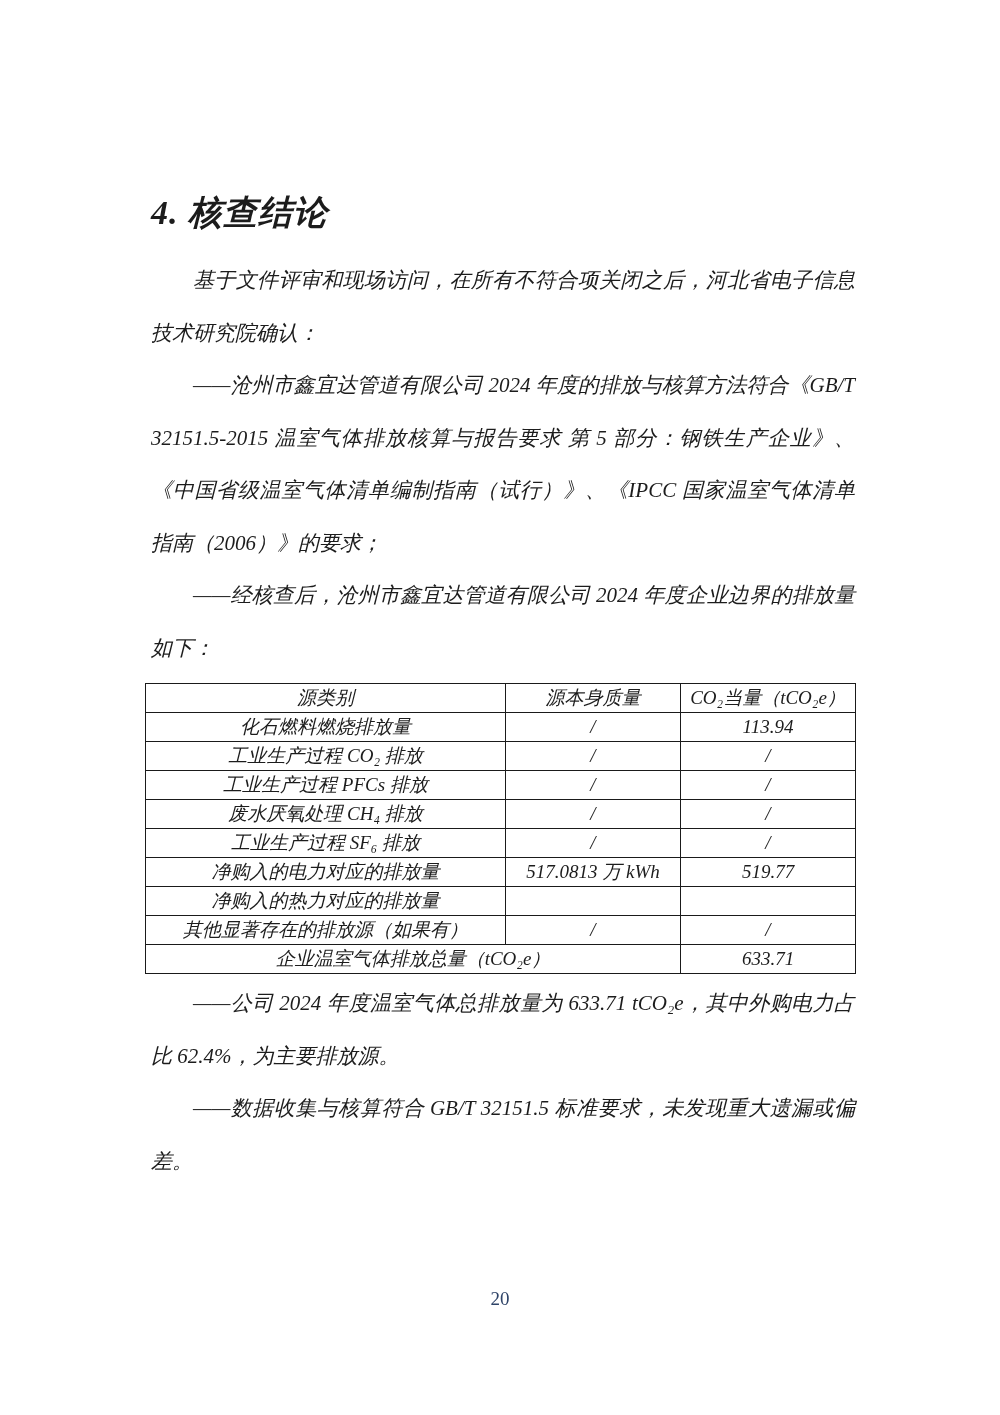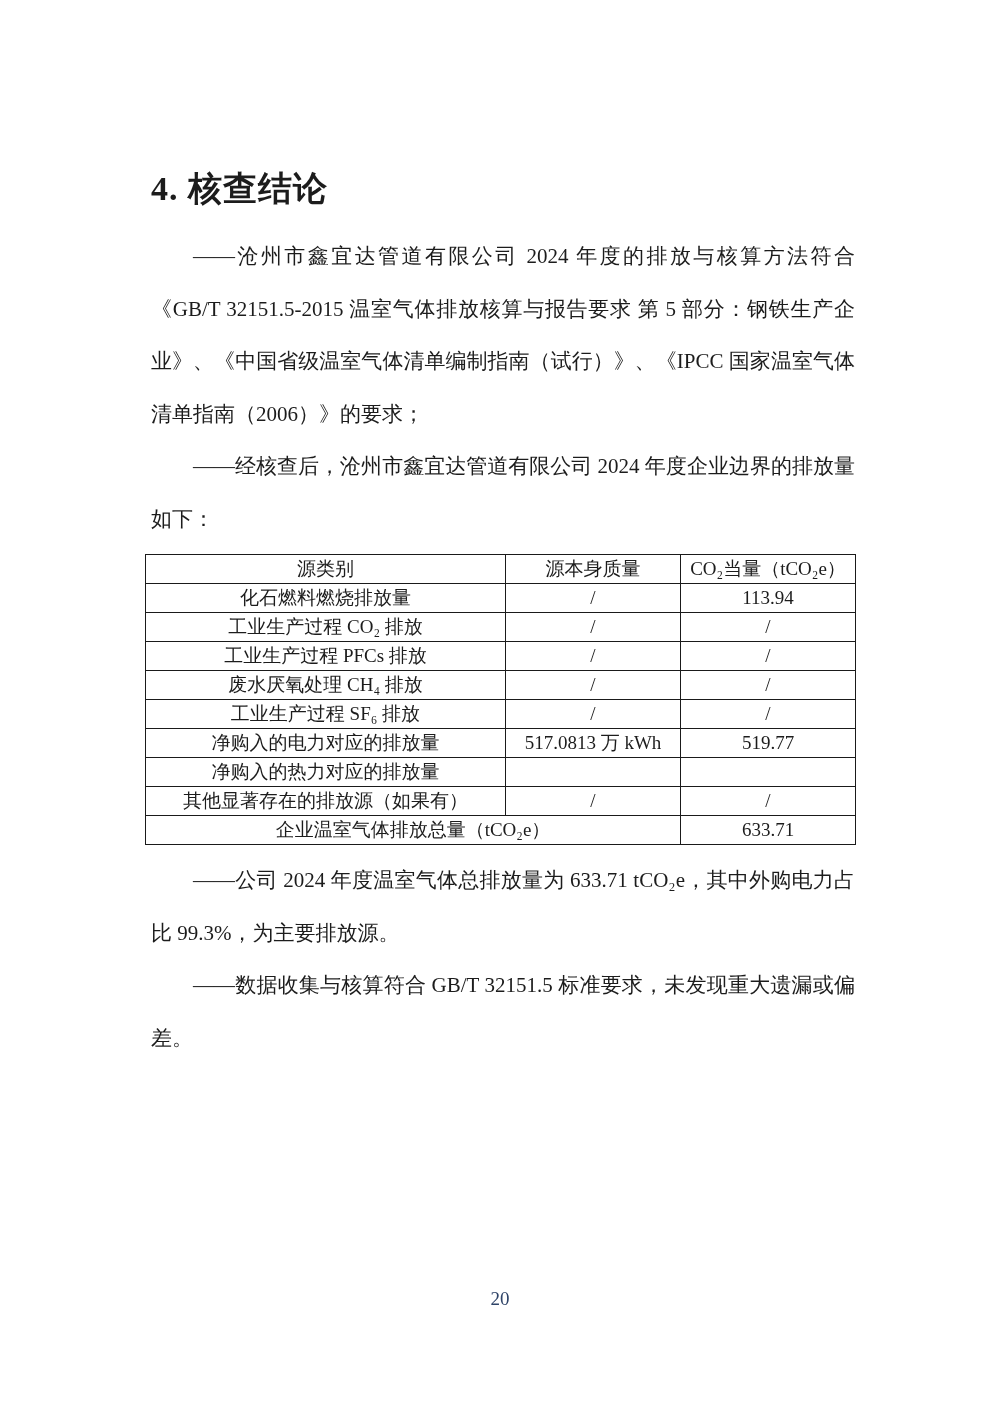--- a/index.html
+++ b/index.html
@@ -7,22 +7,23 @@
   body {
     width: 1000px;
     height: 1415px;
     position: relative;
     font-family: "Liberation Serif", "DejaVu Serif", serif;
     color: #1c1c1c;
   }
   .content {
     position: absolute;
     left: 145px;
-    top: 168px;
+    top: 192px;
     width: 710px;
+    font-style: italic;
   }
   .doc-title {
     font-size: 34px;
     font-weight: bold;
     letter-spacing: 1px;
     line-height: 42px;
     margin-bottom: 20px;
     padding-left: 6px;
   }
   .para {
@@ -31,21 +32,21 @@
     text-align: justify;
     text-justify: inter-character;
     text-indent: 2em;
     padding-left: 6px;
   }
   table.emissions {
     width: 710px;
     border-collapse: collapse;
     table-layout: fixed;
     margin-top: 9px;
-    margin-bottom: 9px;
+    margin-bottom: 3px;
   }
   table.emissions th,
   table.emissions td {
     border: 1.6px solid #1a1a1a;
     height: 29px;
     padding: 0 4px;
     text-align: center;
     vertical-align: middle;
     font-size: 19px;
     font-weight: normal;
@@ -68,20 +69,21 @@
     margin-top: 37px;
   }
 </style>
 </head>
 <body>
 
 <div class="content">
 
   <h1 class="doc-title">4. 核查结论</h1>
 
+  <p class="para">基于文件评审和现场访问，在所有不符合项关闭之后，河北省电子信息技术研究院确认：</p>
   <p class="para">——沧州市鑫宜达管道有限公司 2024 年度的排放与核算方法符合《GB/T 32151.5-2015 温室气体排放核算与报告要求 第 5 部分：钢铁生产企业》、《中国省级温室气体清单编制指南（试行）》、《IPCC 国家温室气体清单指南（2006）》的要求；</p>
   <p class="para">——经核查后，沧州市鑫宜达管道有限公司 2024 年度企业边界的排放量如下：</p>
 
   <table class="emissions">
     <colgroup>
       <col class="c-source">
       <col class="c-mass">
       <col class="c-co2e">
     </colgroup>
     <thead>
@@ -132,20 +134,20 @@
           <td>/</td>
           <td>/</td>
         </tr>
         <tr>
           <td colspan="2">企业温室气体排放总量（tCO₂e）</td>
           <td>633.71</td>
         </tr>
       </tbody>
   </table>
 
-  <p class="para">——公司 2024 年度温室气体总排放量为 633.71 tCO₂e，其中外购电力占比 99.3%，为主要排放源。</p>
+  <p class="para">——公司 2024 年度温室气体总排放量为 633.71 tCO₂e，其中外购电力占比 62.4%，为主要排放源。</p>
   <p class="para">——数据收集与核算符合 GB/T 32151.5 标准要求，未发现重大遗漏或偏差。</p>
 
 </div>
 
 <div class="footer">
   <span class="page-number">20</span>
 </div>
 
 </body></html>

